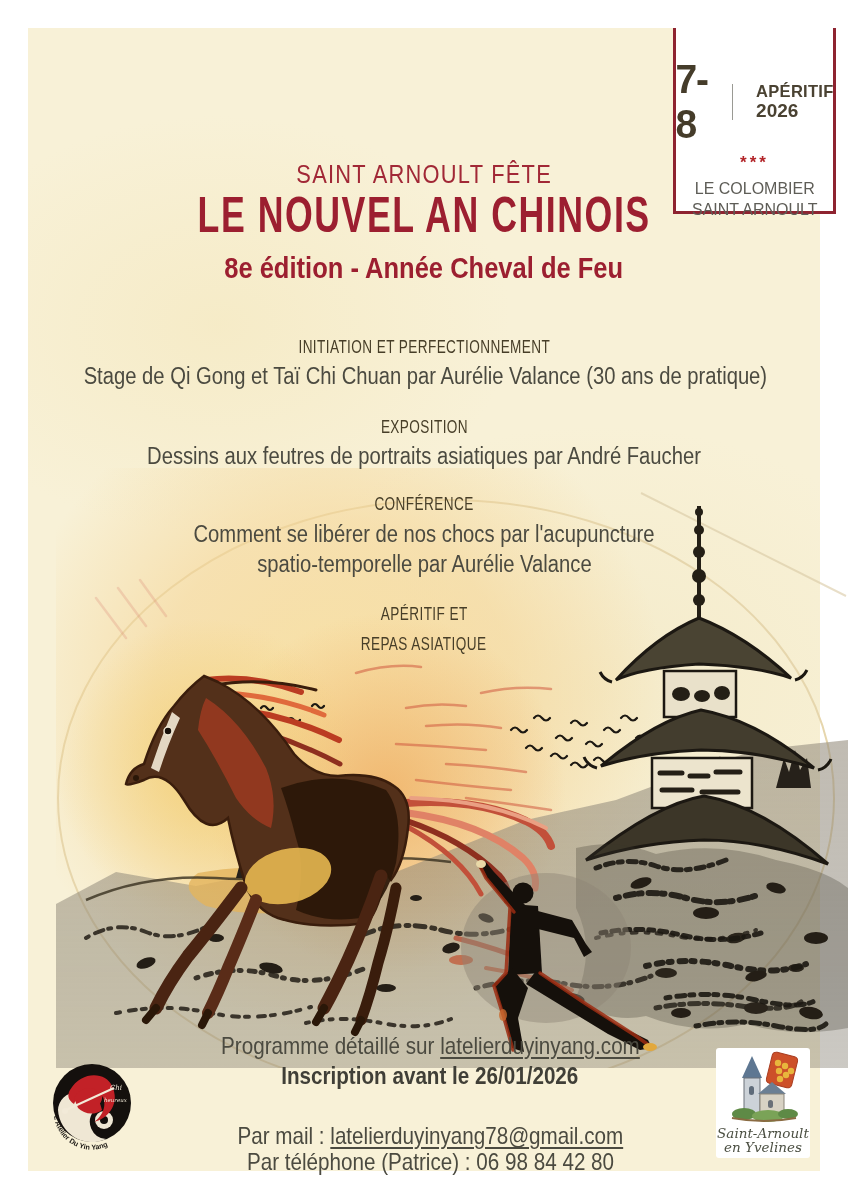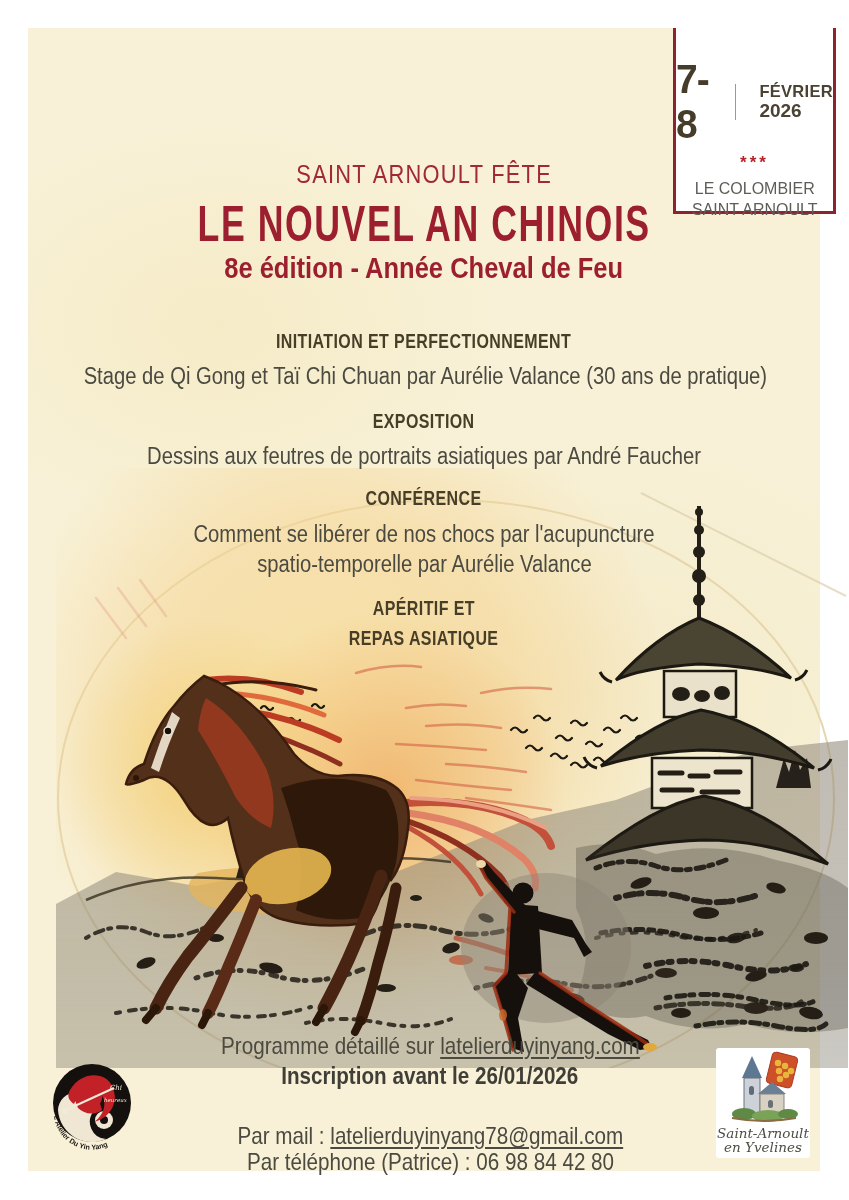--- a/index.html
+++ b/index.html
@@ -11,26 +11,26 @@
       radial-gradient(420px 300px at 24% 26%, rgba(243,228,180,.45), rgba(243,228,180,0) 70%),
       radial-gradient(520px 380px at 72% 58%, rgba(238,224,178,.35), rgba(238,224,178,0) 70%),
       #f8f1d7;
   }
   .txt { position:absolute; left:28px; width:792px; text-align:center; line-height:1.15; z-index:5; }
   .squeeze { display:inline-block; transform:scaleX(.86); transform-origin:center; white-space:nowrap; }
   .brush-squeeze { display:inline-block; transform:scale(.8,1.05); transform-origin:center; white-space:nowrap; }
 
   .kicker { top:160px; font-size:26px; letter-spacing:1.5px; color:#a12836; font-weight:500; }
   .kicker .brush-squeeze { transform:scaleX(.84); }
-  .main-title { top:188px; font-size:47px; font-weight:800; color:#9c1f30;margin-top:9px; }
+  .main-title { top:188px; font-size:47px; font-weight:800; color:#9c1f30; }
   .main-title .brush-squeeze { transform:scale(.76,1.06); letter-spacing:2px; }
   .subtitle { top:252px; font-size:29px; font-weight:700; color:#9c1f30; }
   .subtitle .squeeze { transform:scaleX(.88); }
 
-  .sec-head { font-size:20px; font-weight:700; color:#473e28; letter-spacing:.5px; }
+  .sec-head { font-size:17px; font-weight:400; color:#473e28; letter-spacing:.5px;margin-top:8px; }
   .sec-body { font-size:23.5px; color:#4b4a40; }
   .t-init-h { top:330px; } .t-init-b { top:363px; }
   .t-expo-h { top:410px; } .t-expo-b { top:443px; }
   .t-conf-h { top:487px; } .t-conf-b1 { top:521px; } .t-conf-b2 { top:551px; }
   .t-aper-1 { top:597px; } .t-aper-2 { top:627px; }
 
   .footer-line { font-size:24px; color:#4b4a40;padding-left:12px; }
   .t-f1 { top:1032px; } .t-f2 { top:1062px; font-weight:700; color:#403f37; } .t-f3 { top:1148px; } .t-f4 { top:1122px; }
   .plink { text-decoration:underline; text-underline-offset:3px; color:#4b4a40; }
 
@@ -251,21 +251,21 @@
         <ellipse cx="594" cy="579" rx="7" ry="4" fill="#e2a83c"></ellipse>
         <ellipse cx="447" cy="547" rx="4" ry="6" fill="#c96a2e" opacity=".8"></ellipse>
       </g>
     </svg>
 
     <div class="badge">
       <div class="badge-row">
         <span class="badge-dates">7-8</span>
         <span class="badge-sep"></span>
         <span class="badge-col">
-          <span class="badge-month">FÉVRIER</span>
+          <span class="badge-month">APÉRITIF</span>
           <span class="badge-year">2026</span>
         </span>
       </div>
       <div class="badge-stars">***</div>
       <div class="badge-venue">
         <div>LE COLOMBIER</div>
         <div>SAINT ARNOULT</div>
       </div>
     </div>
   </div>

